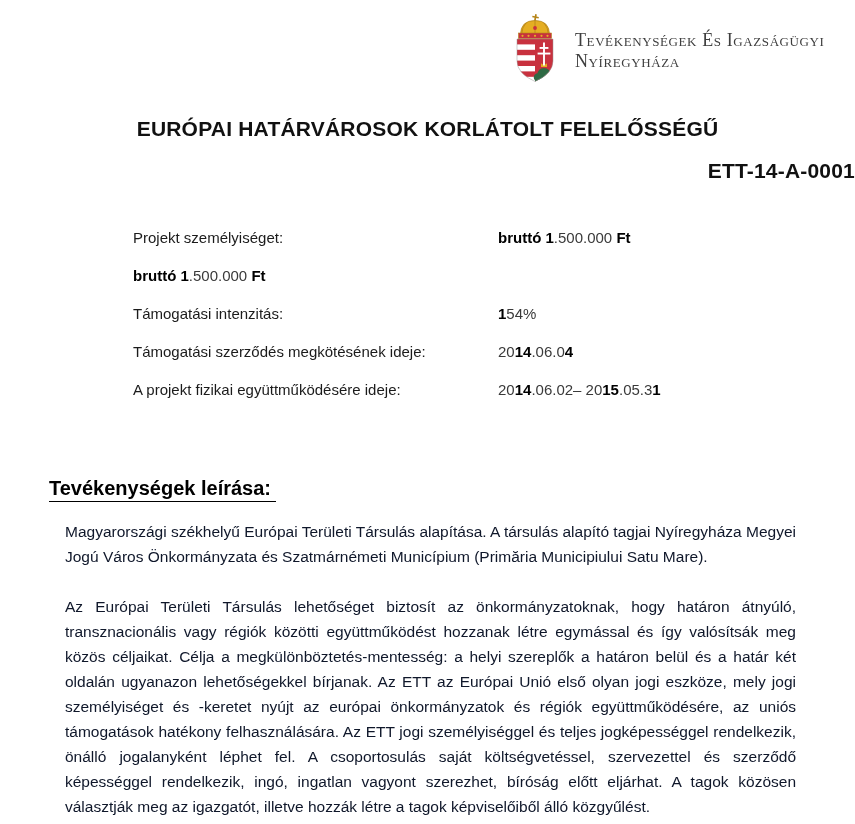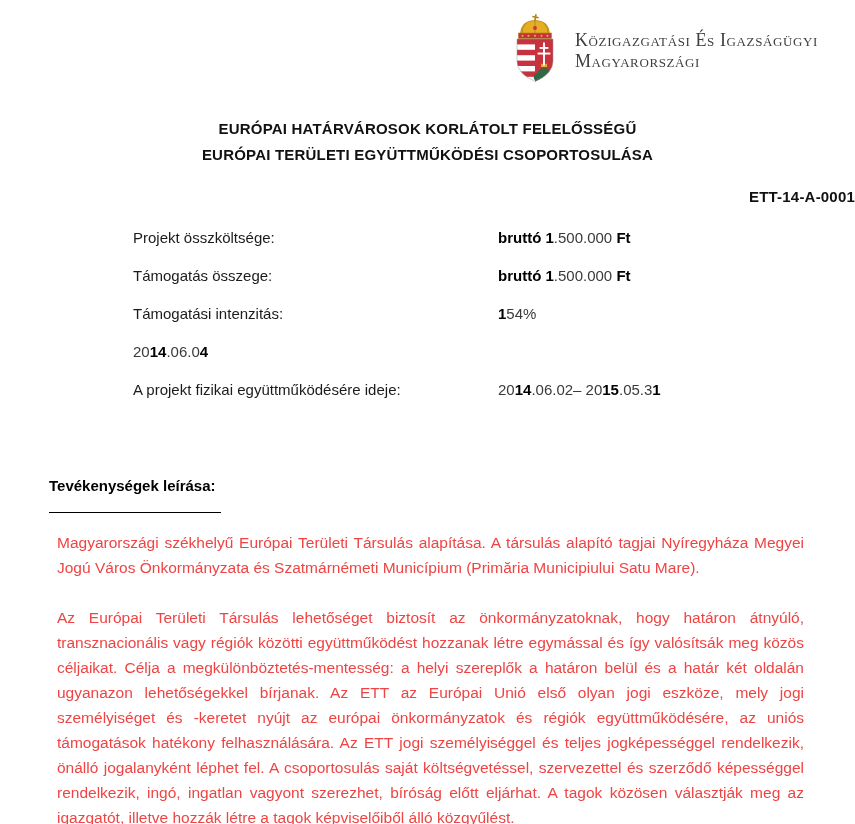--- a/index.html
+++ b/index.html
@@ -14,39 +14,39 @@
   .crest{display:block;}
   .ministry-name{
     margin-left:17px;margin-top:16px;
     font-family:"Liberation Serif",serif;font-variant:small-caps;
     font-size:18px;line-height:21px;letter-spacing:0.6px;color:#3e3e3e;
   }
 
   
   .title-block{
     position:absolute;top:116px;left:0;width:855px;text-align:center;
-    font-weight:700;font-size:15px;line-height:26px;letter-spacing:0.2px;color:#111;
+    font-weight:700;font-size:21px;line-height:26px;letter-spacing:0.2px;color:#111;
   }
   .title-code{margin-top:16px;text-align:right;}
 
   
   .details{position:absolute;top:229px;left:133px;font-size:15px;}
   .detail-row{display:flex;height:38px;align-items:flex-start;}
   .detail-label{width:365px;flex:0 0 365px;color:#1b1b1b;}
   .detail-value{color:#3a3a3a;}
   .detail-value span{white-space:pre;}
 
   
   .activities{position:absolute;top:477px;left:49px;width:763px;}
   .activities-heading{
-    font-size:15px;font-weight:700;color:#000;display:inline-block;
-    border-bottom:1.5px solid #000;padding-right:5px;padding-bottom:18px;margin:0;
+    font-size:20px;font-weight:700;color:#000;display:inline-block;
+    border-bottom:1.5px solid #000;padding-right:5px;padding-bottom:1px;margin:0;
   }
   .activities p{
-    margin:8px;text-align:justify;font-size:15.5px;line-height:25px;color:#ef4444;
+    margin:16px;text-align:justify;font-size:15.5px;line-height:25px;color:#0f172a;
   }
   .para-1{margin-top:17px !important;}
   .para-2{margin-top:25px !important;}
 </style>
 </head>
 <body>
 
 <div class="page">
 
   <div class="logo-block">
@@ -93,45 +93,44 @@
         <path d="M29,53 L29,49.2 L30.6,50.6 L32,48.8 L33.4,50.6 L35,49.2 L35,53 Z" fill="#E5AE23"></path>
         <g fill="#FFFFFF">
           <rect x="31.05" y="28.5" width="1.9" height="23"></rect>
           <rect x="27.6" y="33" width="8.8" height="1.9"></rect>
           <rect x="25.6" y="38.6" width="12.8" height="1.9"></rect>
         </g>
       </g>
       <path d="M5,25 H41 V47 Q41,59.5 23,67.5 Q5,59.5 5,47 Z" fill="none" stroke="#9a9a9a" stroke-width="0.5"></path>
     </svg>
     <div class="ministry-name">
-      <div>Közigazgatási És Igazságügyi</div>
-      <div>Magyarországi</div>
+      <div>Tevékenységek És Igazságügyi</div>
+      <div>Nyíregyháza</div>
     </div>
   </div>
 
   <div class="title-block">
     <div>EURÓPAI HATÁRVÁROSOK KORLÁTOLT FELELŐSSÉGŰ</div>
-    <div>EURÓPAI TERÜLETI EGYÜTTMŰKÖDÉSI CSOPORTOSULÁSA</div>
     <div class="title-code">ETT-14-A-0001</div>
   </div>
 
   <div class="details">
     <div class="detail-row">
-      <span class="detail-label">Projekt összköltsége:</span>
+      <span class="detail-label">Projekt személyiséget:</span>
       <span class="detail-value"><span style="font-weight: 700; color: rgb(0, 0, 0);">bruttó 1</span><span style="font-weight: 400; color: rgb(58, 58, 58);">.500.000 </span><span style="font-weight: 700; color: rgb(0, 0, 0);">Ft</span></span>
     </div>
     <div class="detail-row">
-      <span class="detail-label">Támogatás összege:</span>
       <span class="detail-value"><span style="font-weight: 700; color: rgb(0, 0, 0);">bruttó 1</span><span style="font-weight: 400; color: rgb(58, 58, 58);">.500.000 </span><span style="font-weight: 700; color: rgb(0, 0, 0);">Ft</span></span>
     </div>
     <div class="detail-row">
       <span class="detail-label">Támogatási intenzitás:</span>
       <span class="detail-value"><span style="font-weight: 700; color: rgb(0, 0, 0);">1</span><span style="font-weight: 400; color: rgb(58, 58, 58);">54%</span></span>
     </div>
     <div class="detail-row">
+      <span class="detail-label">Támogatási szerződés megkötésének ideje:</span>
       <span class="detail-value"><span style="font-weight: 400; color: rgb(58, 58, 58);">20</span><span style="font-weight: 700; color: rgb(0, 0, 0);">14</span><span style="font-weight: 400; color: rgb(58, 58, 58); text-align: right;">.06.0</span><span style="font-weight: 700; color: rgb(0, 0, 0);">4</span></span>
     </div>
     <div class="detail-row">
       <span class="detail-label">A projekt fizikai együttműködésére ideje:</span>
       <span class="detail-value"><span style="font-weight: 400; color: rgb(58, 58, 58);">20</span><span style="font-weight: 700; color: rgb(0, 0, 0);">14</span><span style="font-weight: 400; color: rgb(58, 58, 58);">.06.02– 20</span><span style="font-weight: 700; color: rgb(0, 0, 0);">15</span><span style="font-weight: 400; color: rgb(58, 58, 58);">.05.3</span><span style="font-weight: 700; color: rgb(0, 0, 0);">1</span></span>
     </div>
   </div>
 
   <div class="activities">
     <h2 class="activities-heading">Tevékenységek leírása:</h2>

